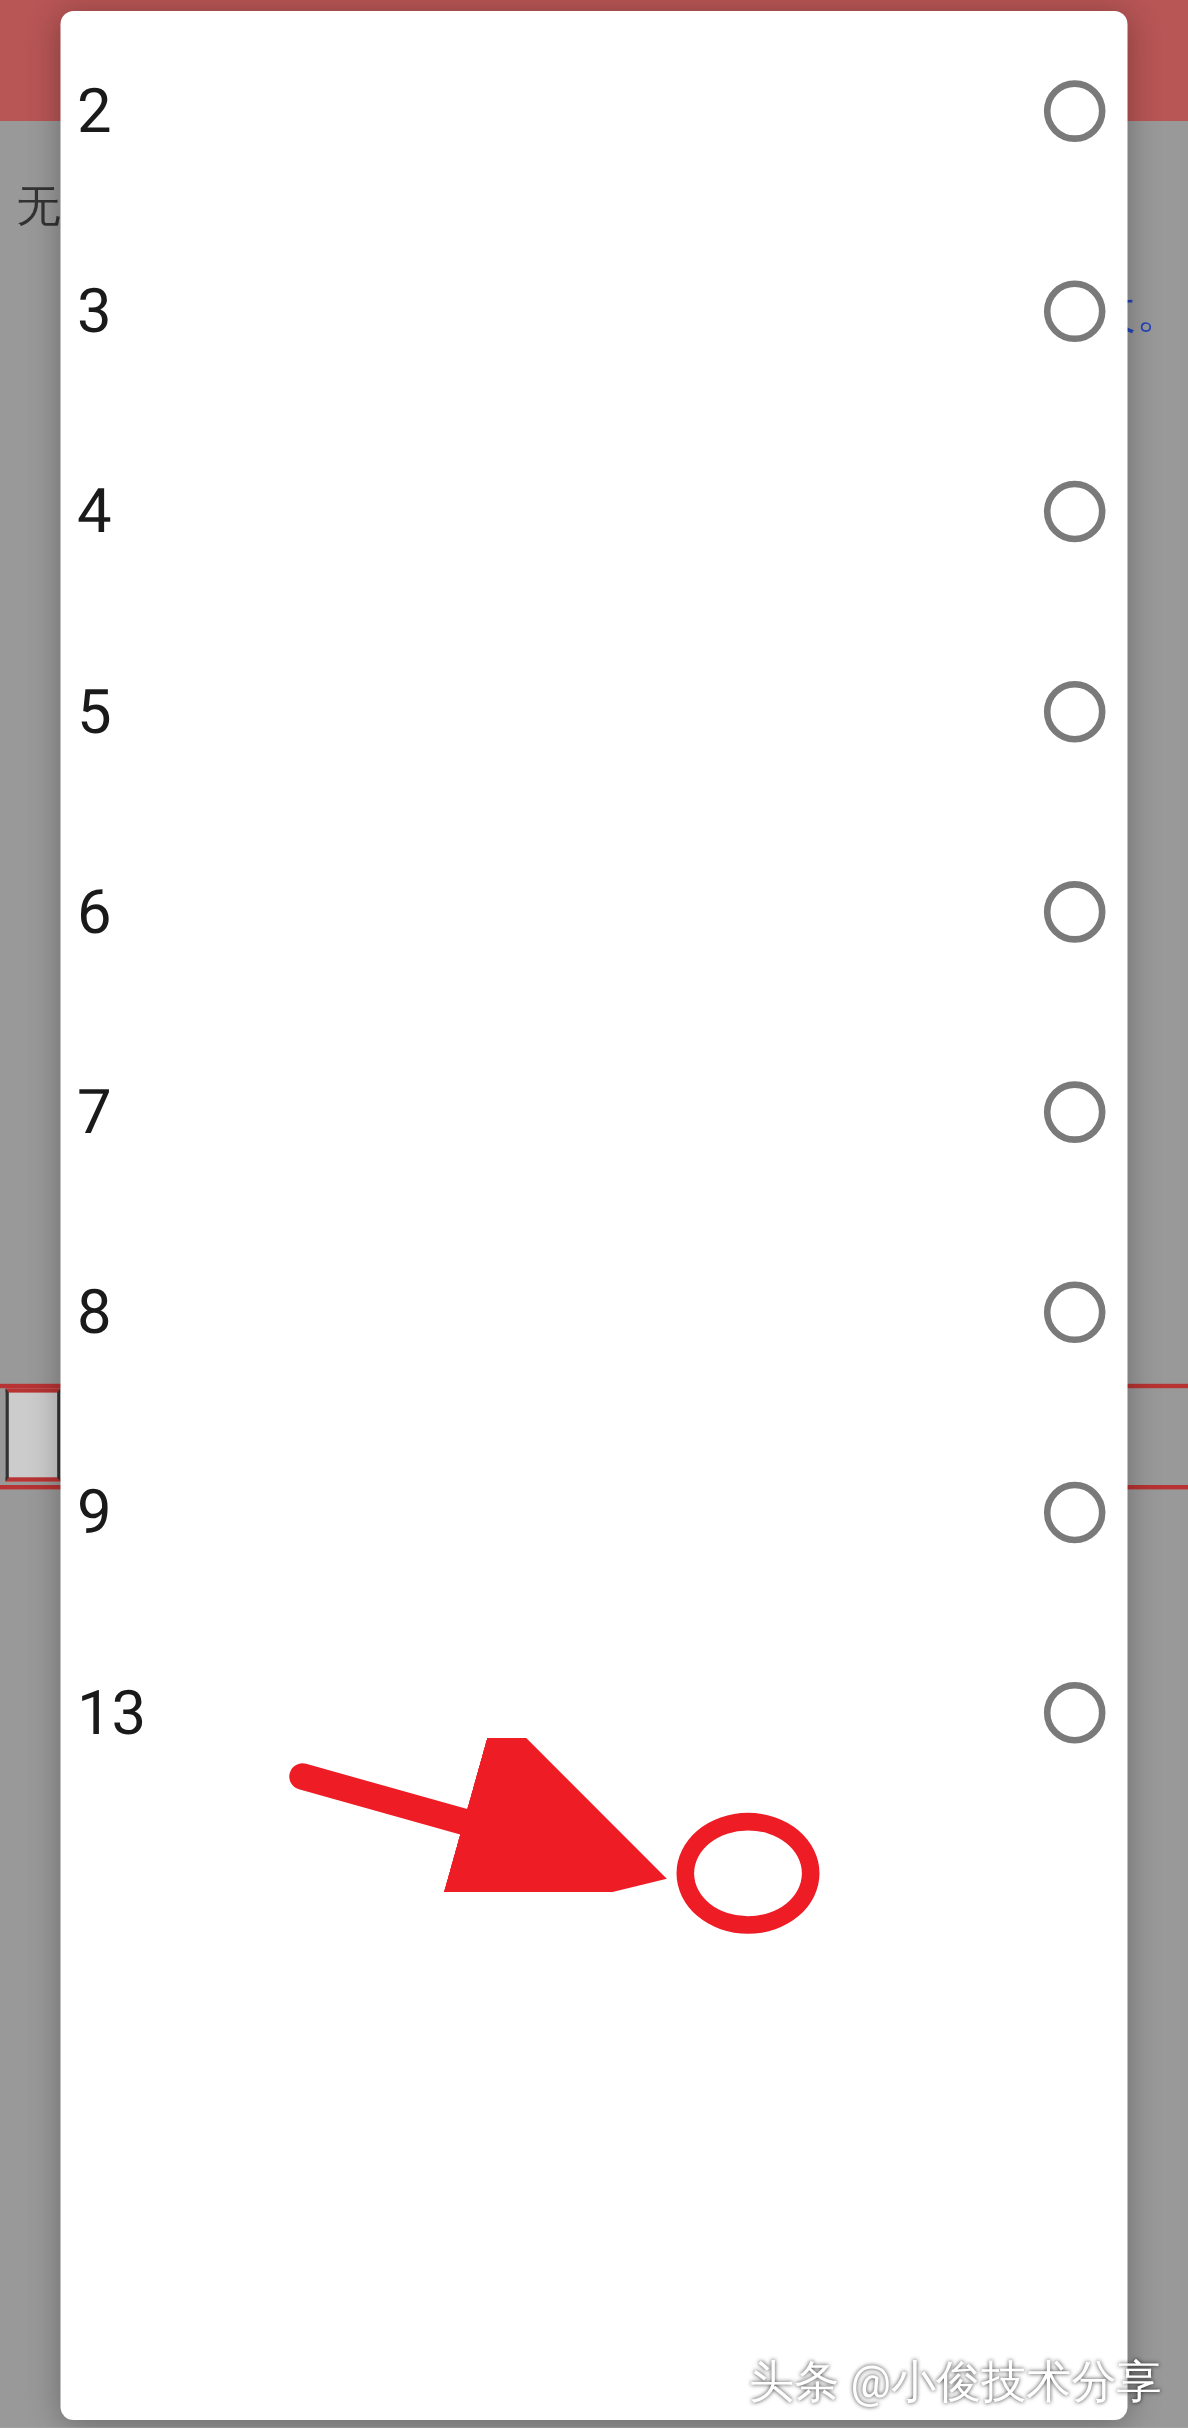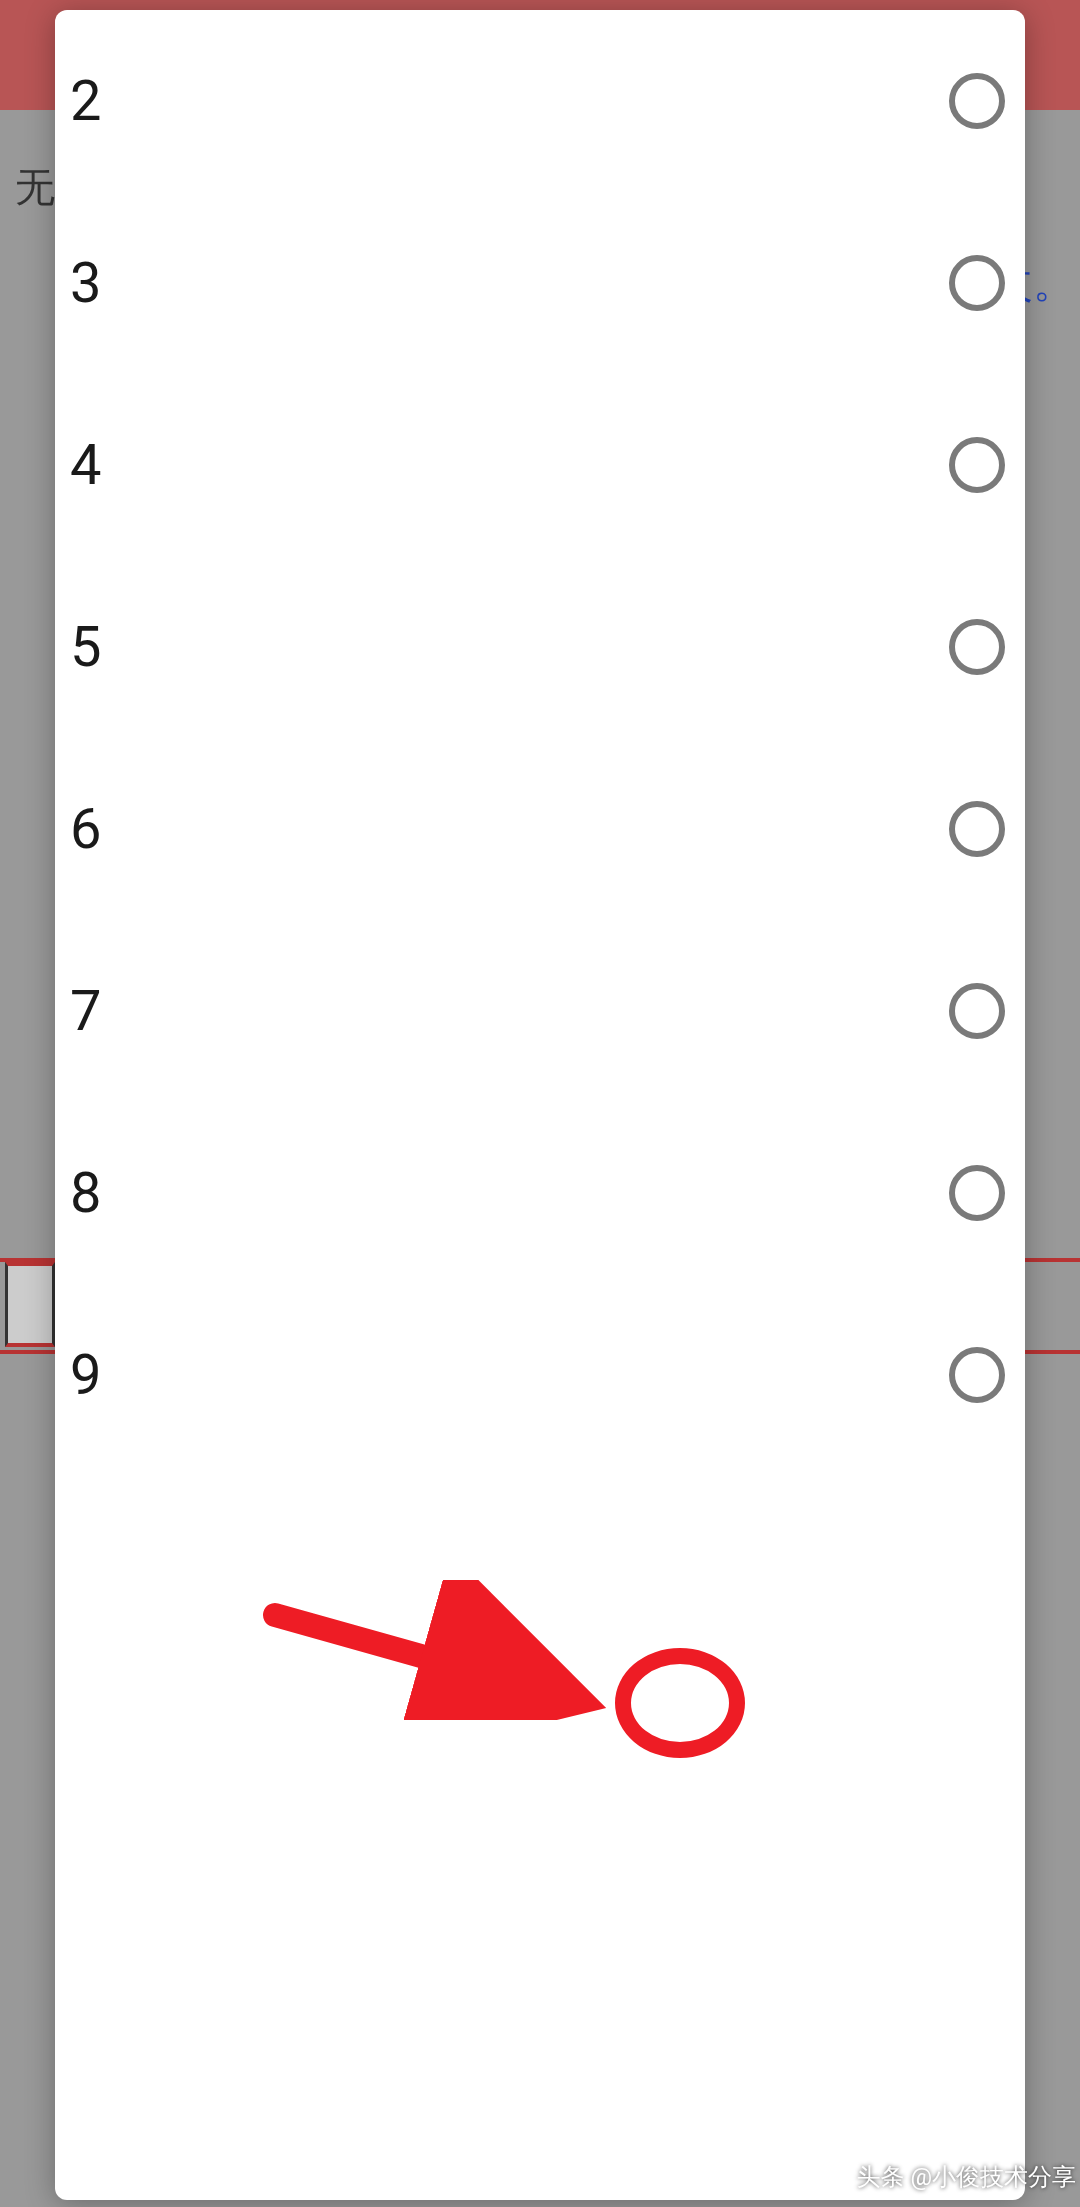--- a/index.html
+++ b/index.html
@@ -129,23 +129,23 @@
       border-radius: 50%;
       pointer-events: none;
     }
     .arrow-svg {
       position: absolute;
       pointer-events: none;
     }
     .watermark {
       position: absolute;
       bottom: 14px;
-      right: 4px;
+      right: 24px;
       color: #fff;
-      font-size: 24px;
+      font-size: 41px;
       text-shadow: 0 0 4px rgba(0,0,0,0.8);
       text-align: center;
     }
   </style>
 </head>
 <body>
 
 <div class="bg-layer">
   <div class="bg-header"></div>
   <div class="bg-text-left">无</div>
@@ -181,20 +181,24 @@
       <span class="radio-outer"></span>
     </div>
     <div class="option-row">
       <span class="option-label">8</span>
       <span class="radio-outer"></span>
     </div>
     <div class="option-row">
       <span class="option-label">9</span>
       <span class="radio-outer"></span>
     </div>
+    <div class="option-row">
+      <span class="option-label">13</span>
+      <span class="radio-outer"></span>
+    </div>
   </div>
 
 <svg class="arrow-svg" id="arrow-annotation" viewBox="0 0 350 140" style="left: 260px; top: 1580px; width: 350px; height: 140px;">
   <defs>
     <marker id="arrowhead" markerWidth="8" markerHeight="9" refX="6" refY="4.5" orient="auto">
       <polygon points="0 0, 8 4.5, 0 9" fill="#ee1c25"></polygon>
     </marker>
   </defs>
   <line x1="15" y1="35" x2="300" y2="115" stroke="#ee1c25" stroke-width="24" stroke-linecap="round" marker-end="url(#arrowhead)"></line>
 </svg>

